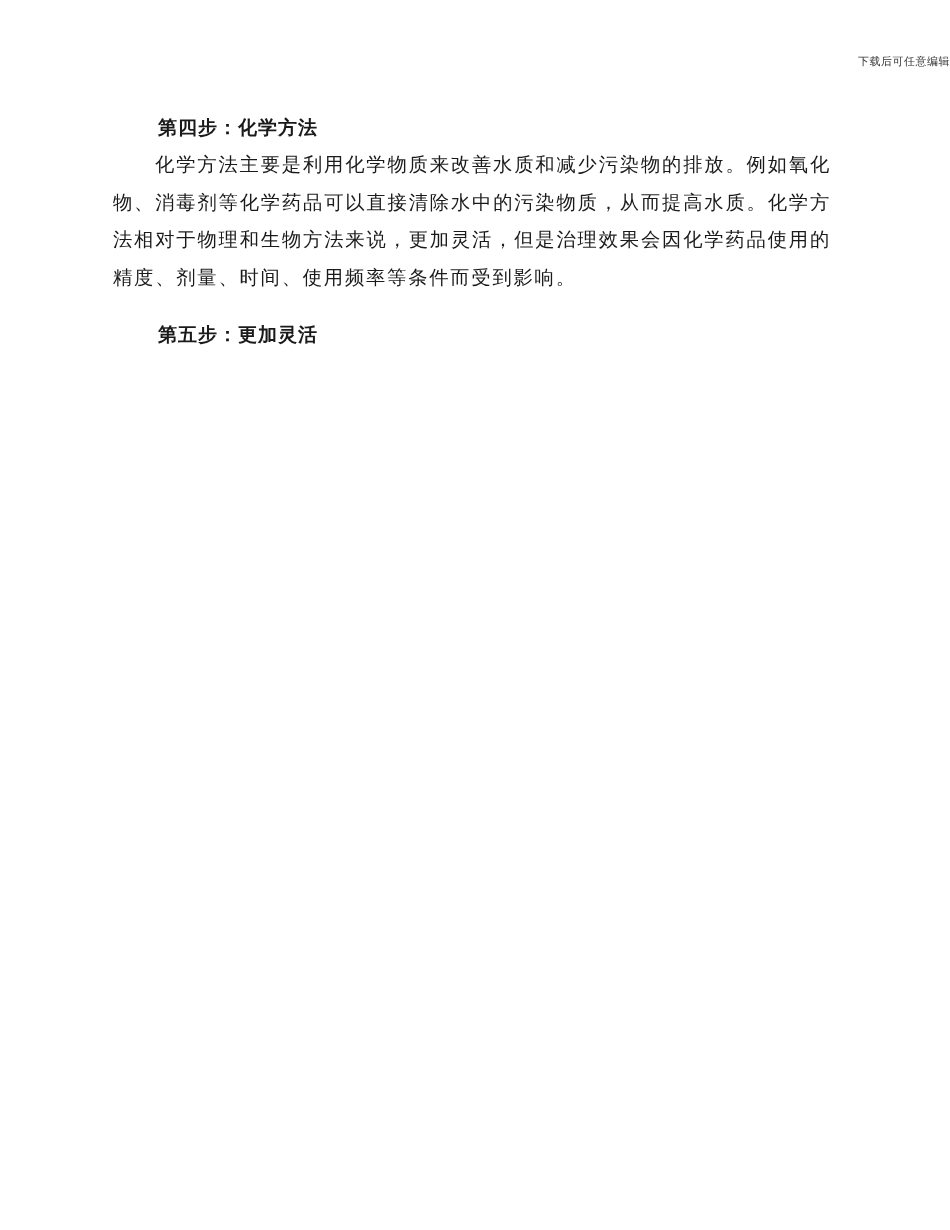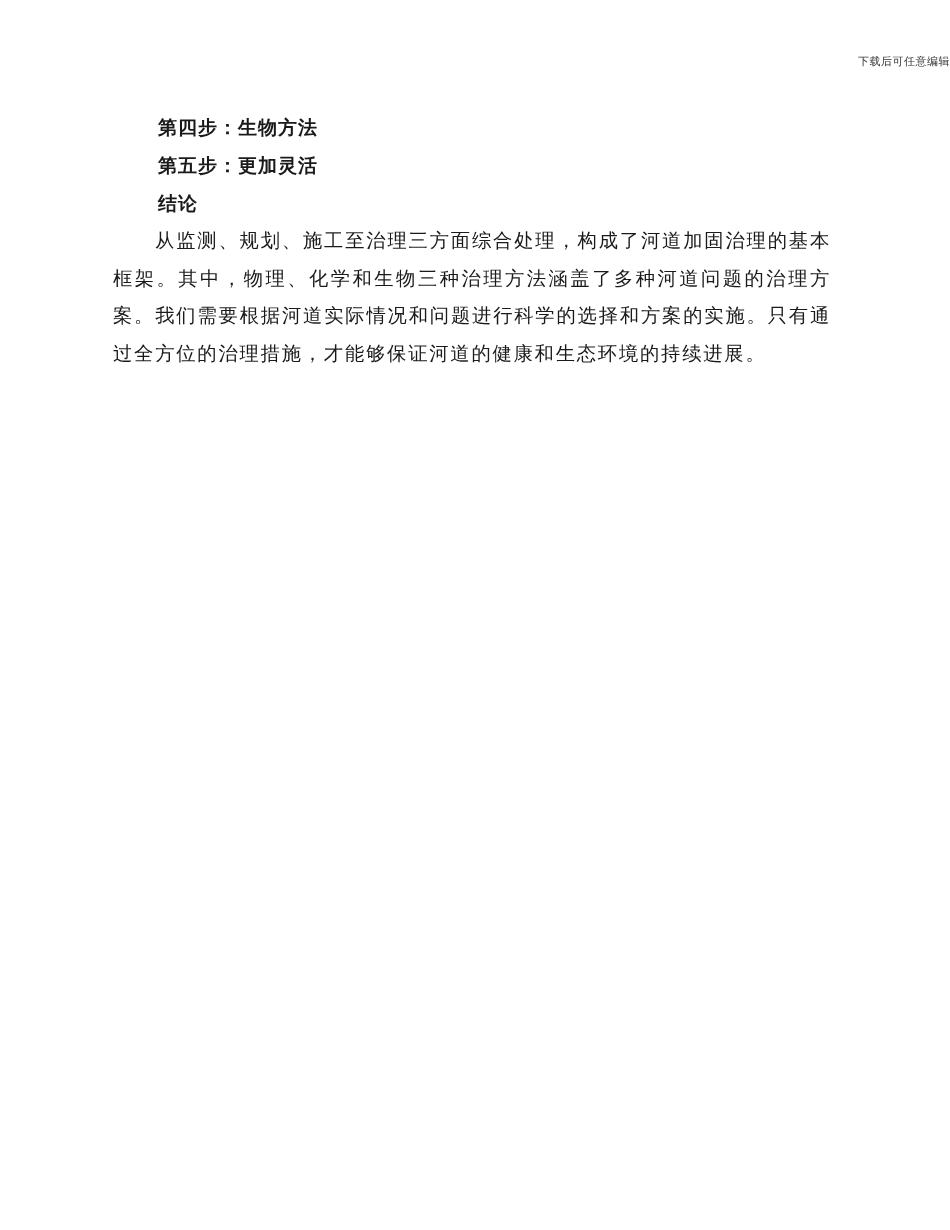--- a/index.html
+++ b/index.html
@@ -13,22 +13,19 @@
   .para { font-size: 19.3px; line-height: 37.7px; margin: 0 0 18px 0; text-indent: 42px;
           text-align: justify; letter-spacing: 1.8px; }
 </style>
 </head>
 <body>
 
 <div class="header">下载后可任意编辑</div>
 
 <div class="content">
   <div>
-    <div class="heading">第四步：生物方法</div>
+    <div class="heading">第四步：化学方法</div>
+    <p class="para">化学方法主要是利用化学物质来改善水质和减少污染物的排放。例如氧化物、消毒剂等化学药品可以直接清除水中的污染物质，从而提高水质。化学方法相对于物理和生物方法来说，更加灵活，但是治理效果会因化学药品使用的精度、剂量、时间、使用频率等条件而受到影响。</p>
   </div>
   <div>
     <div class="heading">第五步：更加灵活</div>
   </div>
-  <div>
-    <div class="heading">结论</div>
-    <p class="para">从监测、规划、施工至治理三方面综合处理，构成了河道加固治理的基本框架。其中，物理、化学和生物三种治理方法涵盖了多种河道问题的治理方案。我们需要根据河道实际情况和问题进行科学的选择和方案的实施。只有通过全方位的治理措施，才能够保证河道的健康和生态环境的持续进展。</p>
-  </div>
 </div>
 
 </body></html>

